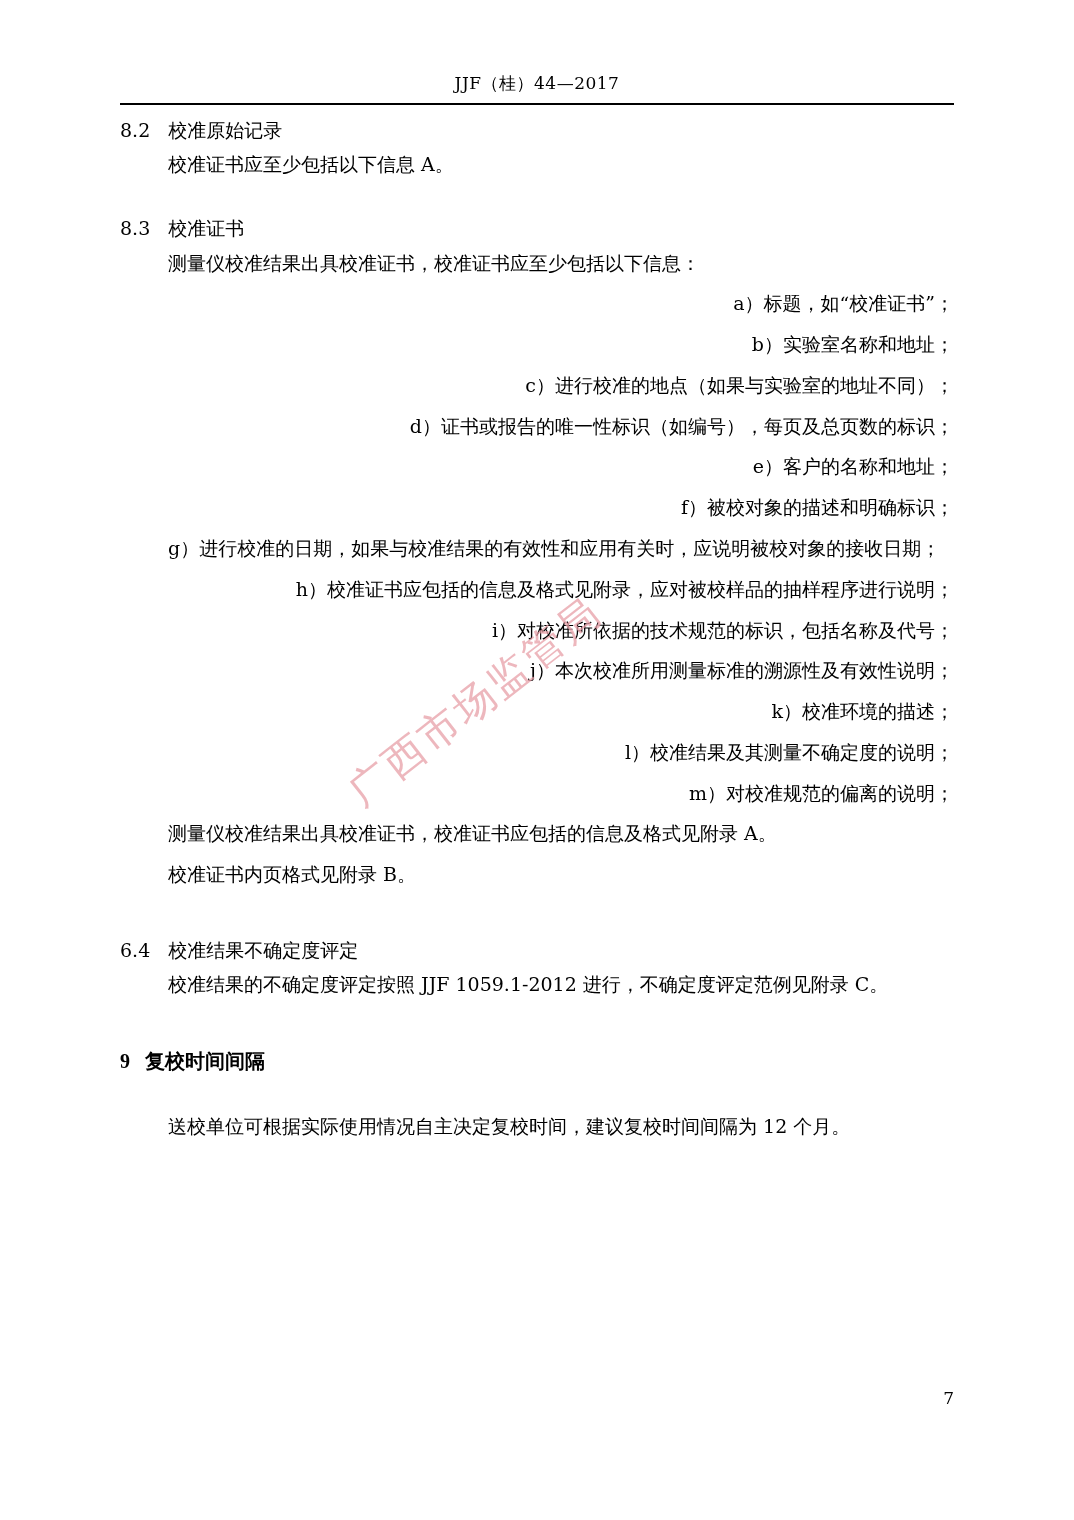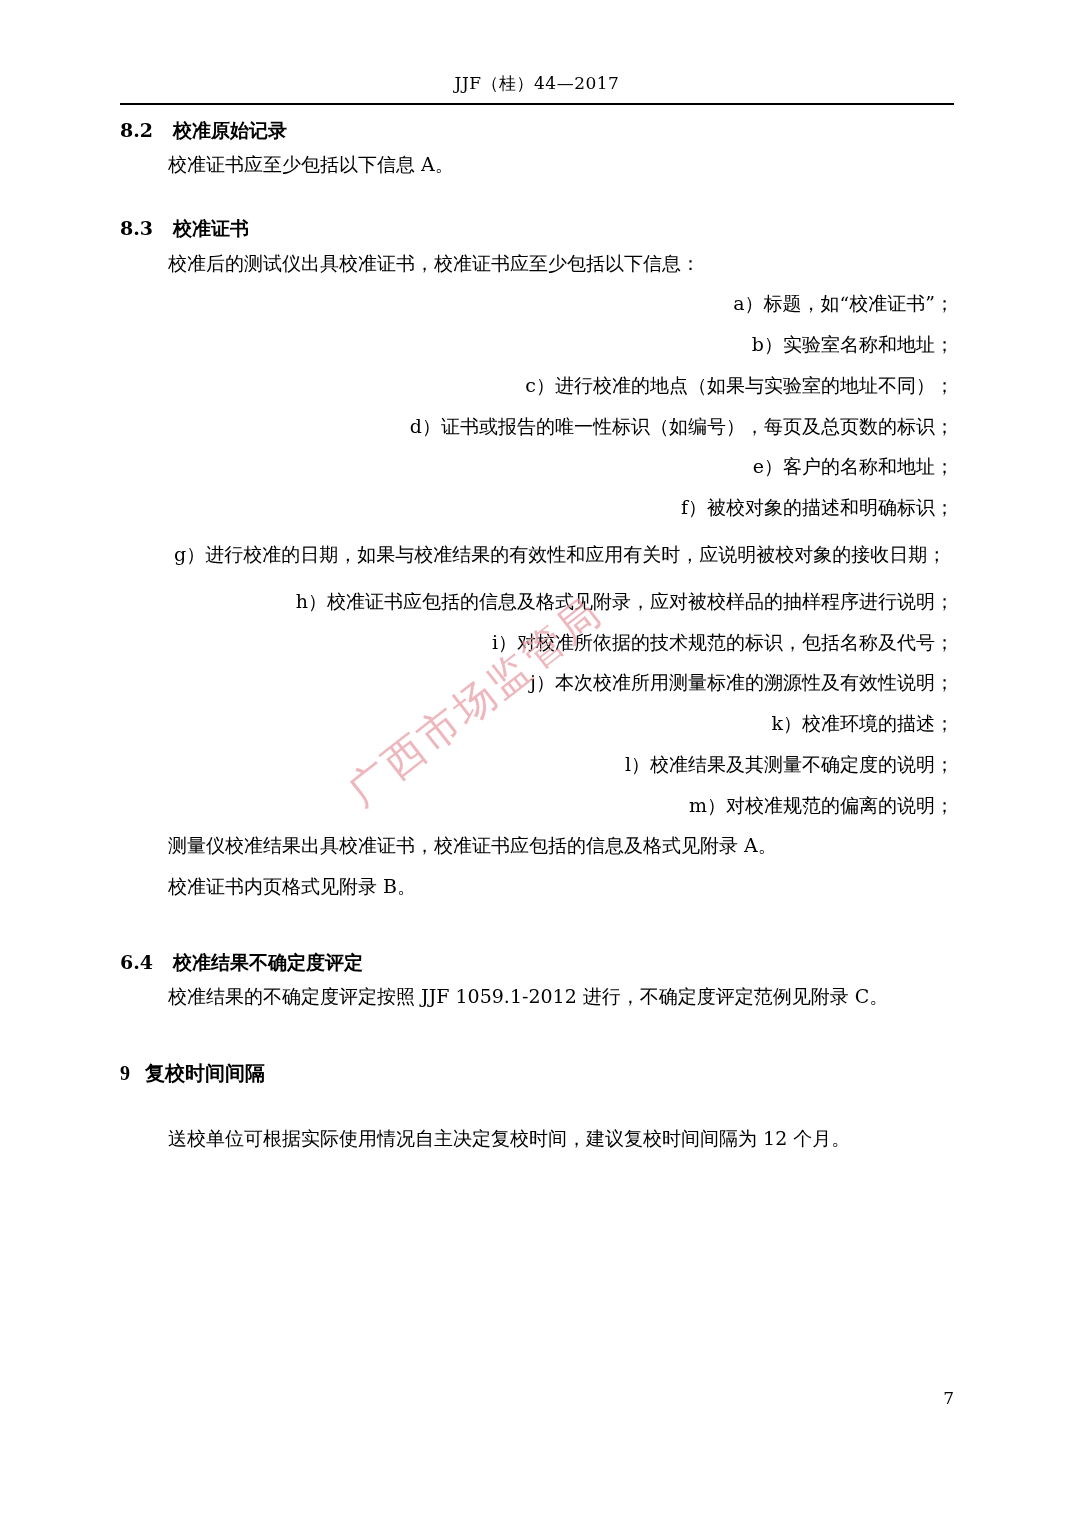--- a/index.html
+++ b/index.html
@@ -43,21 +43,20 @@
     position: absolute;
     left: 120px;
     top: 116px;
     width: 834px;
   }
   .sec-head {
     font-size: 19px;
     margin: 0 0 4px 0;
     line-height: 1.55;
     white-space: pre;
-    font-weight: bold;
   }
   .sec-head-bold {
     font-size: 20px;
     font-weight: bold;
     font-family: Liberation Serif, serif;
     margin: 0;
     line-height: 1.55;
     white-space: pre;
   }
   .para {
@@ -69,21 +68,21 @@
   .item {
     font-size: 19px;
     line-height: 1.62;
     margin: 0;
     text-indent: 48px;
     text-align: right;
   }
   .item-wrap {
     font-size: 19px;
     line-height: 1.62;
-    margin: 6px;
+    margin: 0;
     text-indent: 48px;
     text-align: justify;
   }
   .gap-s { height: 10px; }
   .gap-l { height: 34px; }
   .gap-xl { height: 46px; }
   .pagenum {
     position: absolute;
     left: 0;
     top: 1388px;
@@ -117,21 +116,21 @@
   <div class="header-rule"></div>
 
   <div class="content">
 
     <div class="sec-head">8.2   校准原始记录</div>
     <div class="para">校准证书应至少包括以下信息 A。</div>
 
     <div class="gap-l"></div>
 
     <div class="sec-head">8.3   校准证书</div>
-    <div class="para">校准后的测试仪出具校准证书，校准证书应至少包括以下信息：</div>
+    <div class="para">测量仪校准结果出具校准证书，校准证书应至少包括以下信息：</div>
 
     <div class="gap-s"></div>
 
     <div class="item">a）标题，如“校准证书”；</div>
     <div class="gap-s"></div>
     <div class="item">b）实验室名称和地址；</div>
     <div class="gap-s"></div>
     <div class="item">c）进行校准的地点（如果与实验室的地址不同）；</div>
     <div class="gap-s"></div>
     <div class="item">d）证书或报告的唯一性标识（如编号），每页及总页数的标识；</div>

